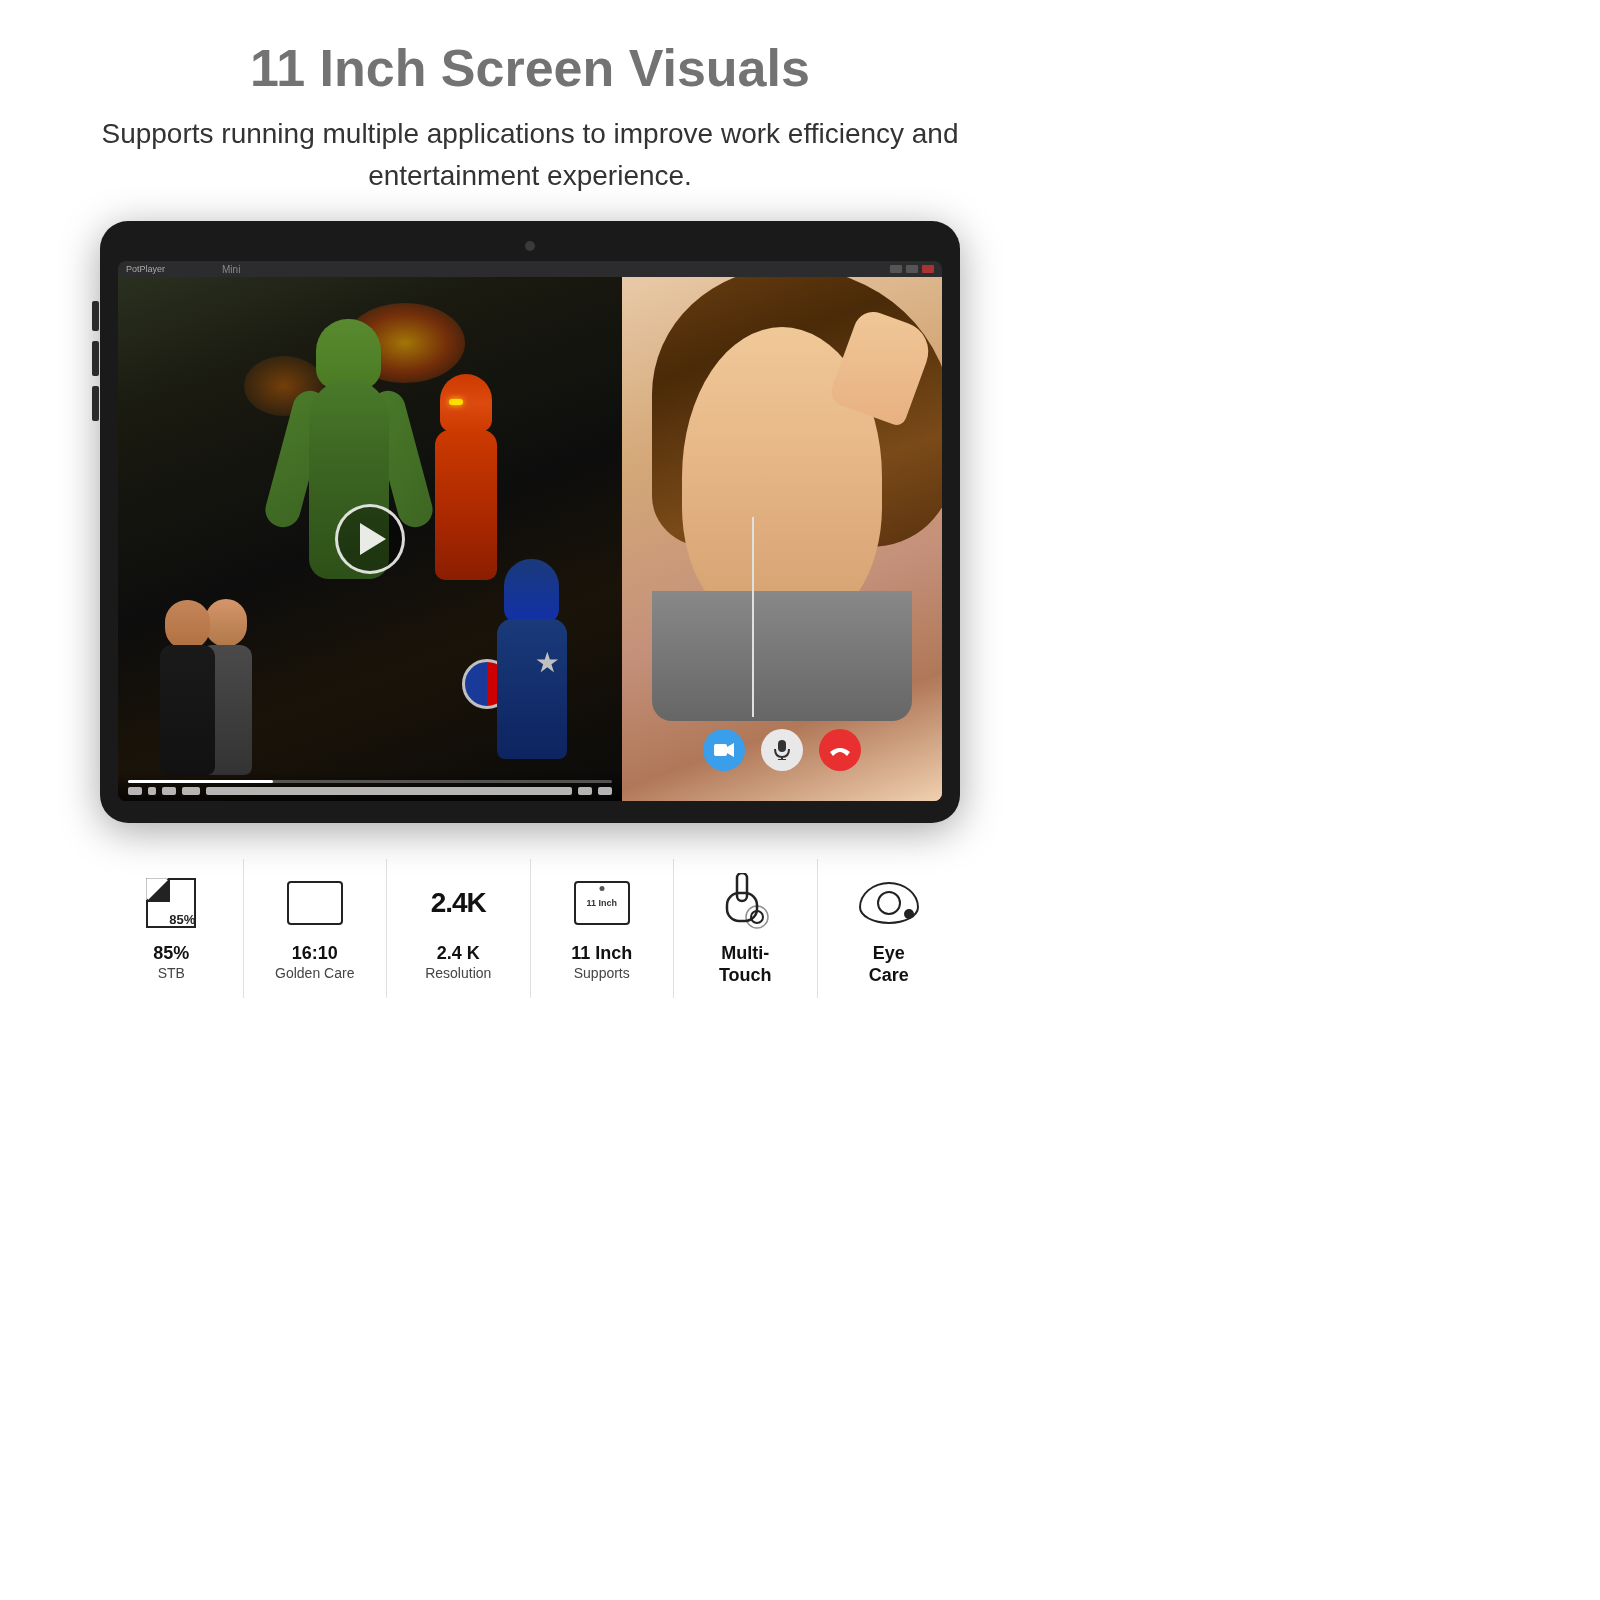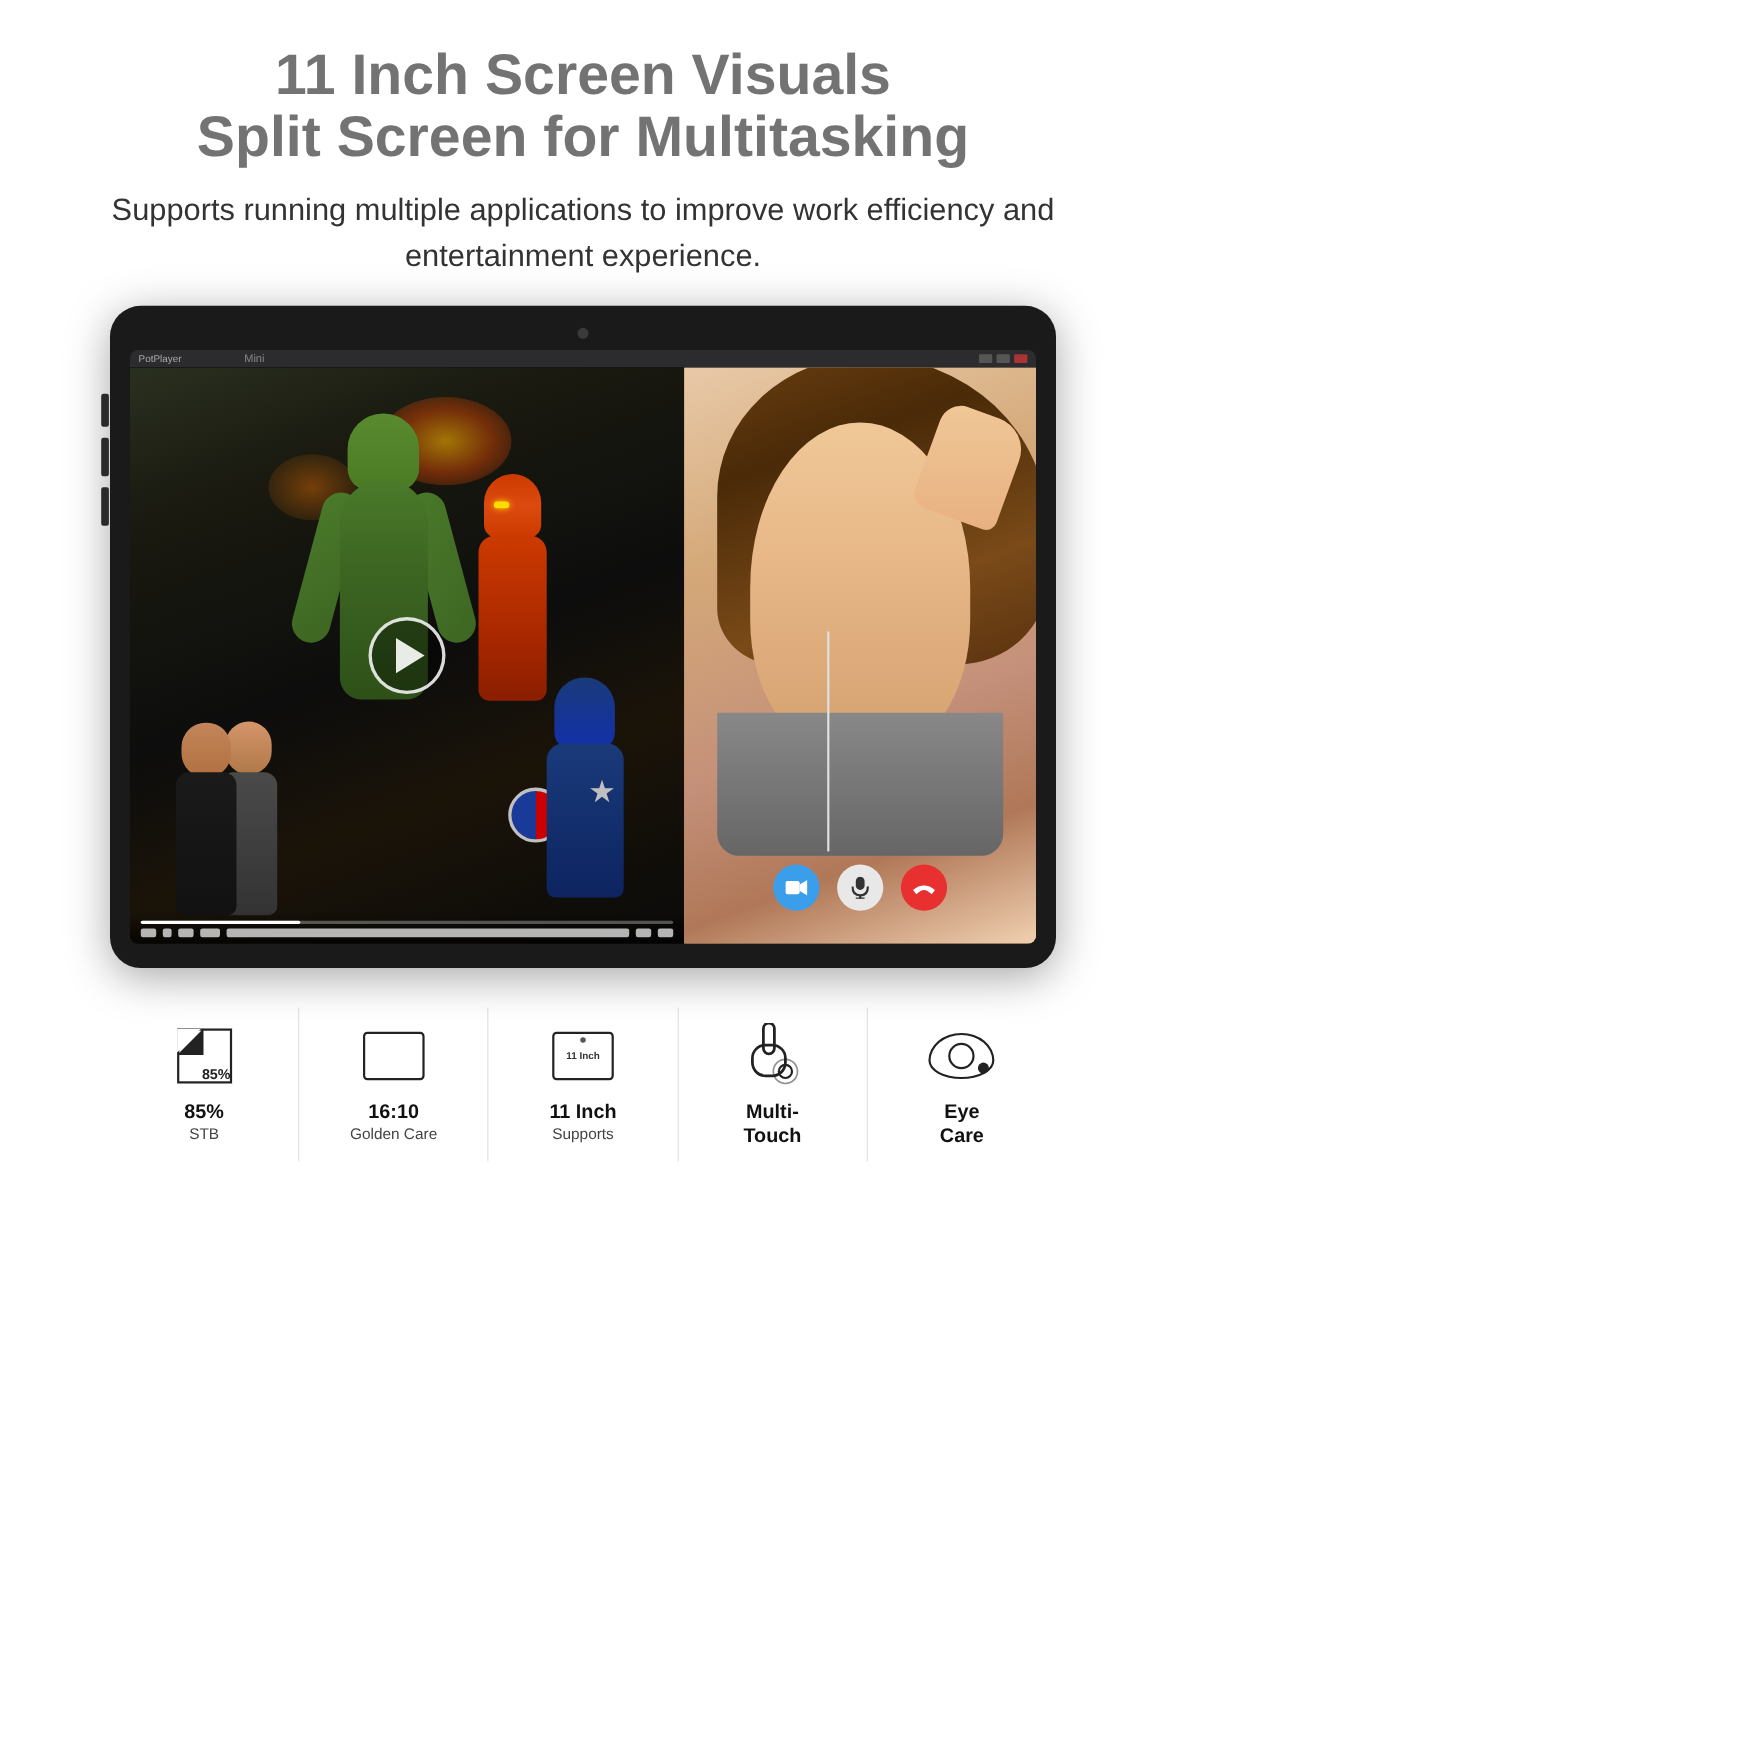--- a/index.html
+++ b/index.html
@@ -727,21 +727,20 @@
       width: 7px;
       height: 35px;
     }
   </style>
 </head>
 <body>
 
 <div class="header-section">
   <h1 class="main-title">
     <span>11 Inch Screen Visuals</span><br>
-    <span>Split Screen for Multitasking</span>
   </h1>
   <p class="subtitle">Supports running multiple applications to improve work efficiency and entertainment experience.</p>
 </div>
 
 <div class="tablet-container">
   <div class="tablet-frame">
 
     <div class="tablet-side-btn tablet-btn-top"></div>
     <div class="tablet-side-btn tablet-btn-vol-up"></div>
     <div class="tablet-side-btn tablet-btn-vol-down"></div>
@@ -886,20 +885,27 @@
   </div>
 
   <div class="feature-item">
     <div class="feature-icon-container">
       <div class="ratio-icon"></div>
     </div>
     <div class="feature-label-main">16:10</div>
     <div class="feature-label-sub">Golden Care</div>
   </div>
 
+  <div class="feature-item">
+    <div class="feature-icon-container">
+      <div class="resolution-text-icon">2.4K</div>
+    </div>
+    <div class="feature-label-main">2.4 K</div>
+    <div class="feature-label-sub">Resolution</div>
+  </div>
 
   <div class="feature-item">
     <div class="feature-icon-container">
       <div class="inch-icon">
         <div class="inch-icon-camera"></div>
         <span class="inch-icon-text">11 Inch</span>
       </div>
     </div>
     <div class="feature-label-main">11 Inch</div>
     <div class="feature-label-sub">Supports</div>

